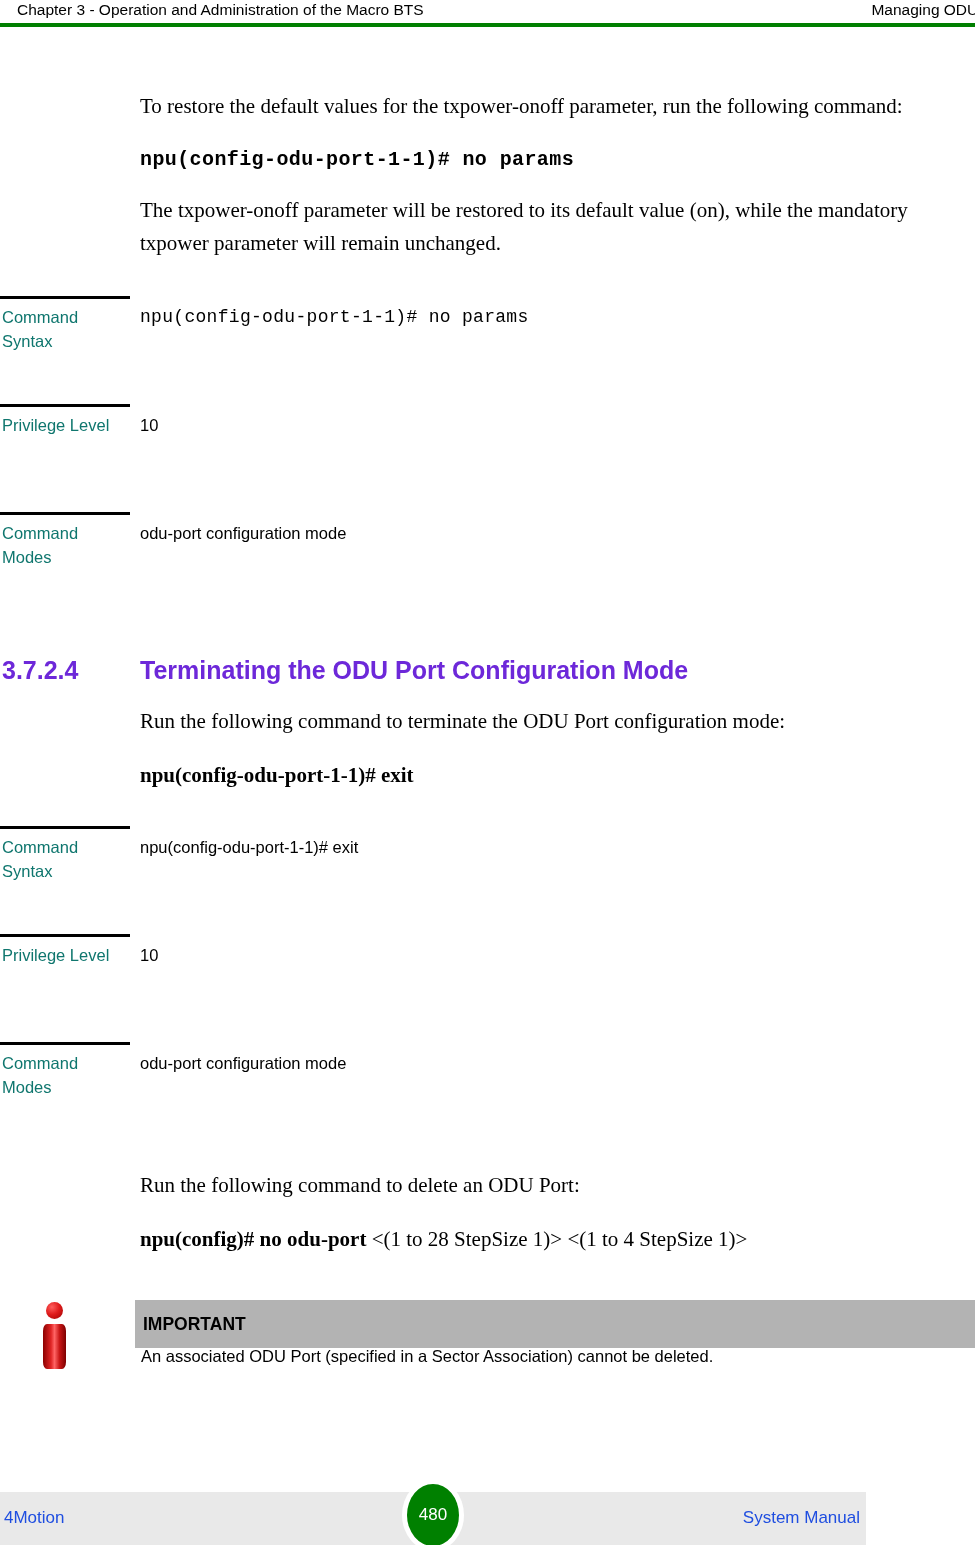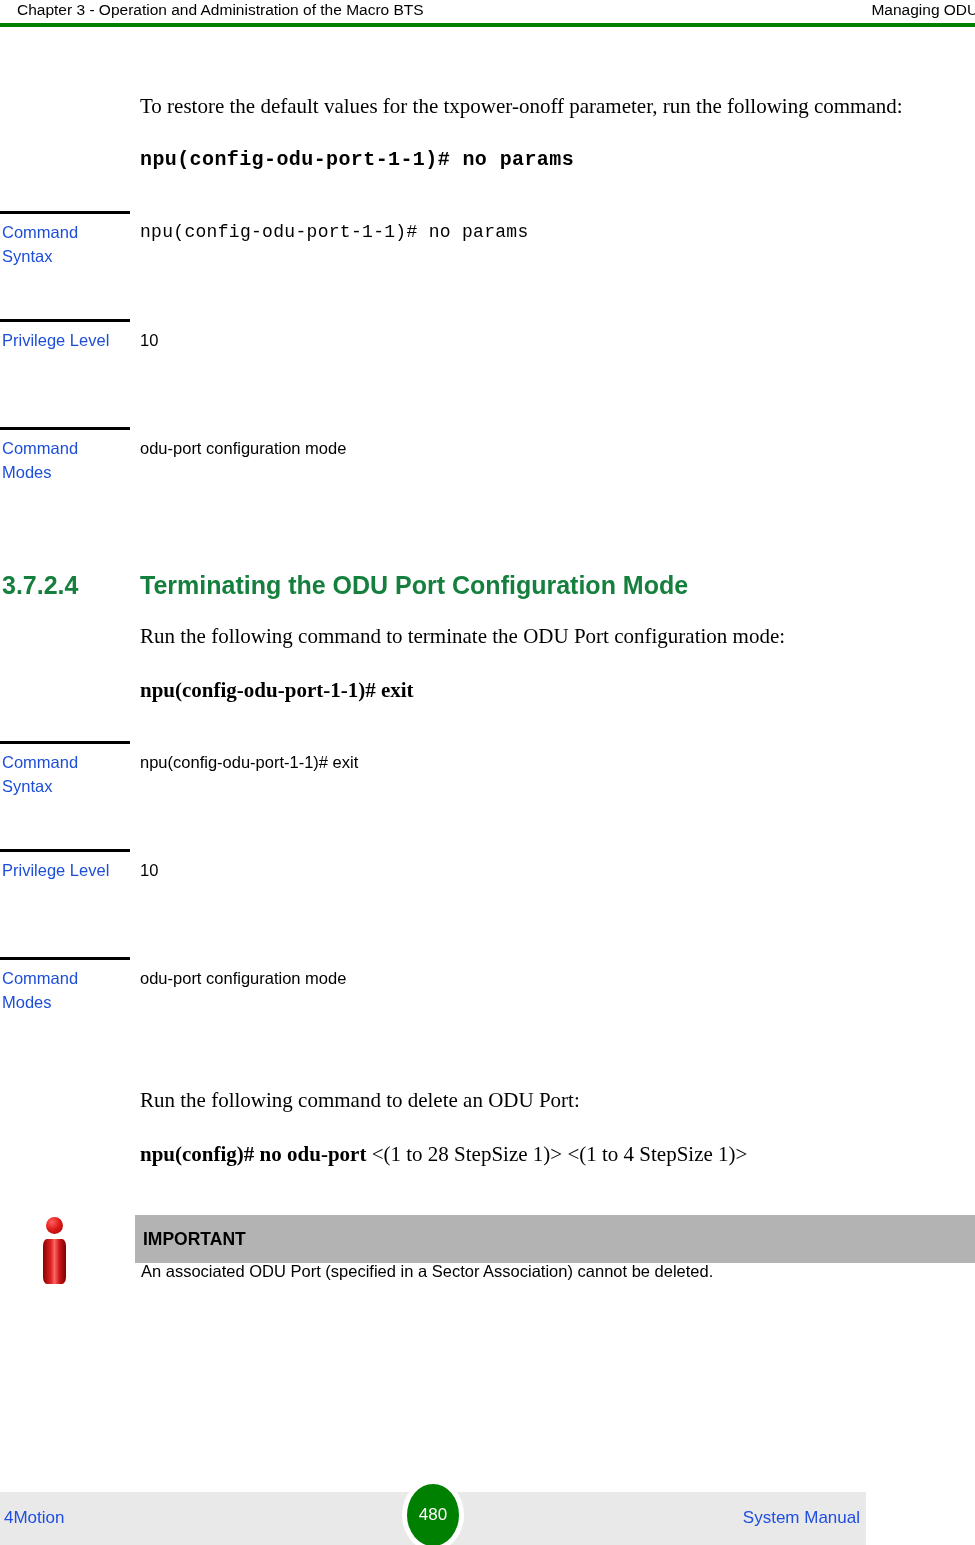--- a/index.html
+++ b/index.html
@@ -102,21 +102,21 @@
     background: #000000;
   }
   .spec-label {
     width: 130px;
     flex: 0 0 130px;
     box-sizing: border-box;
     padding: 9px 6px 0 2px;
     font-family: "Liberation Sans", sans-serif;
     font-size: 16.5px;
     line-height: 24px;
-    color: #1d4ed8;
+    color: #0f766e;
   }
   .spec-value {
     flex: 1 1 auto;
     box-sizing: border-box;
     padding: 9px 40px 0 10px;
     font-family: "Liberation Sans", sans-serif;
     font-size: 16.5px;
     line-height: 24px;
     color: #000000;
   }
@@ -125,21 +125,21 @@
     font-size: 18px;
     letter-spacing: 0.3px;
   }
 
   
   .section-heading {
     display: flex;
     align-items: center;
     margin-top: 34px;
     padding-left: 2px;
-    color: #15803d;
+    color: #6d28d9;
     font-family: "Liberation Sans", sans-serif;
     font-weight: bold;
     font-size: 25px;
     line-height: 32px;
   }
   .section-heading .sec-num {
     width: 138px;
     flex: 0 0 138px;
   }
   .section-heading .sec-title { flex: 1 1 auto; }
@@ -257,20 +257,21 @@
   <div class="hdr-right">Managing ODUs</div>
 </div>
 <div class="header-rule"></div>
 
 <div class="content">
 
   <p class="para spaced">To restore the default values for the txpower-onoff parameter, run the following command:</p>
 
   <div class="cmd-mono">npu(config-odu-port-1-1)# no params</div>
 
+  <p class="para spaced">The txpower-onoff parameter will be restored to its default value (on), while the mandatory txpower parameter will remain unchanged.</p>
 
   <div class="spec-table">
 
     <div class="spec-row">
       <div class="rule"></div>
       <div class="spec-label">Command Syntax</div>
       <div class="spec-value mono">npu(config-odu-port-1-1)# no params</div>
     </div>
 
     <div class="spec-row">

